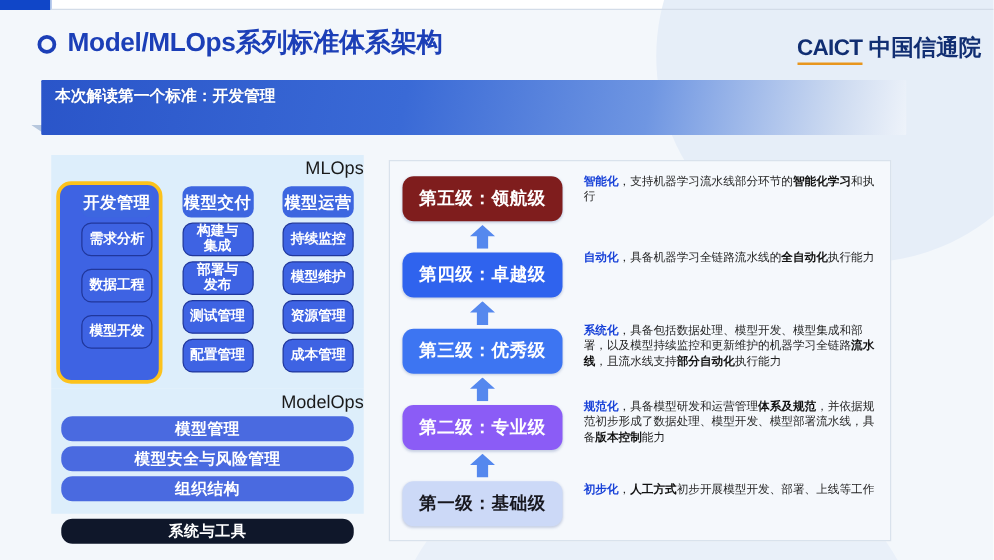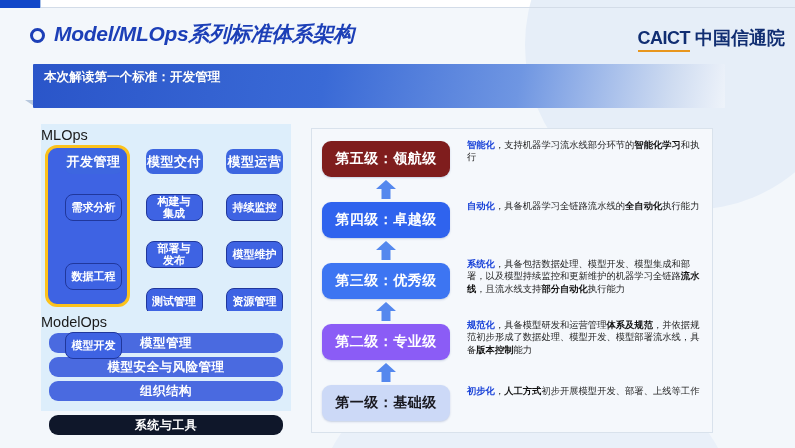--- a/index.html
+++ b/index.html
@@ -58,21 +58,20 @@
     width: 15px; height: 15px;
     border: 3.5px solid #1c3fb7;
     border-radius: 50%;
   }
   .hdr-title {
     position: absolute; left: 54px; top: 12px;
     font-size: 21px; font-weight: bold;
     color: #1c3fb7;
     letter-spacing: -0.3px;
     white-space: nowrap;
-    font-style: italic;
   }
   .logo {
     position: absolute; right: 10px; top: 18px;
     display: flex; align-items: baseline;
     white-space: nowrap;
   }
   .logo-caict {
     font-size: 18px; font-weight: bold;
     color: #112e72;
     letter-spacing: -0.5px;
@@ -117,38 +116,38 @@
     position: absolute; left: 0; top: 0;
     width: 250px; height: 187px;
     background: #ddeefb;
   }
   .modelops-box {
     position: absolute; left: 0; top: 187px;
     width: 250px; height: 100px;
     background: #ddeefb;
   }
   .grp-title {
-    text-align: left;
+    text-align: right;
     font-size: 14.5px;
     color: #1a1a1a;
     font-weight: normal;
     padding-top: 3px;
     font-family: "Liberation Sans", sans-serif;
   }
   .cols {
     position: absolute; left: 0; top: 25px;
     width: 250px;
     display: flex;
     justify-content: space-between;
     padding: 0 8px;
   }
   .col {
     width: 73px;
     display: flex; flex-direction: column;
-    gap: 20px;
+    gap: 4px;
     padding-left: 16px;
   }
   .col-head {
     height: 25px;
     background: #3d66e0;
     border-radius: 7px;
     color: #ffffff;
     font-size: 13px;
     font-weight: bold;
     display: flex; align-items: center; justify-content: center;
@@ -161,21 +160,21 @@
     border-radius: 8px;
     color: #ffffff;
     font-size: 11px;
     font-weight: bold;
     display: flex; align-items: center; justify-content: center;
     line-height: 11.5px;
     text-align: center;
     white-space: pre-line;
   }
   .col-1 { position: relative; }
-  .col-1 .chip { margin-bottom: 22px; }
+  .col-1 .chip { margin-bottom: 6px; }
   .col-1 .chip:last-child { margin-bottom: 0; }
   .hl-frame {
     position: absolute;
     left: 4px; top: 21px;
     width: 85px; height: 162px;
     border: 3px solid #fcc21c;
     border-radius: 12px;
     pointer-events: none;
     background: #3e63e3;
     z-index: 0;

